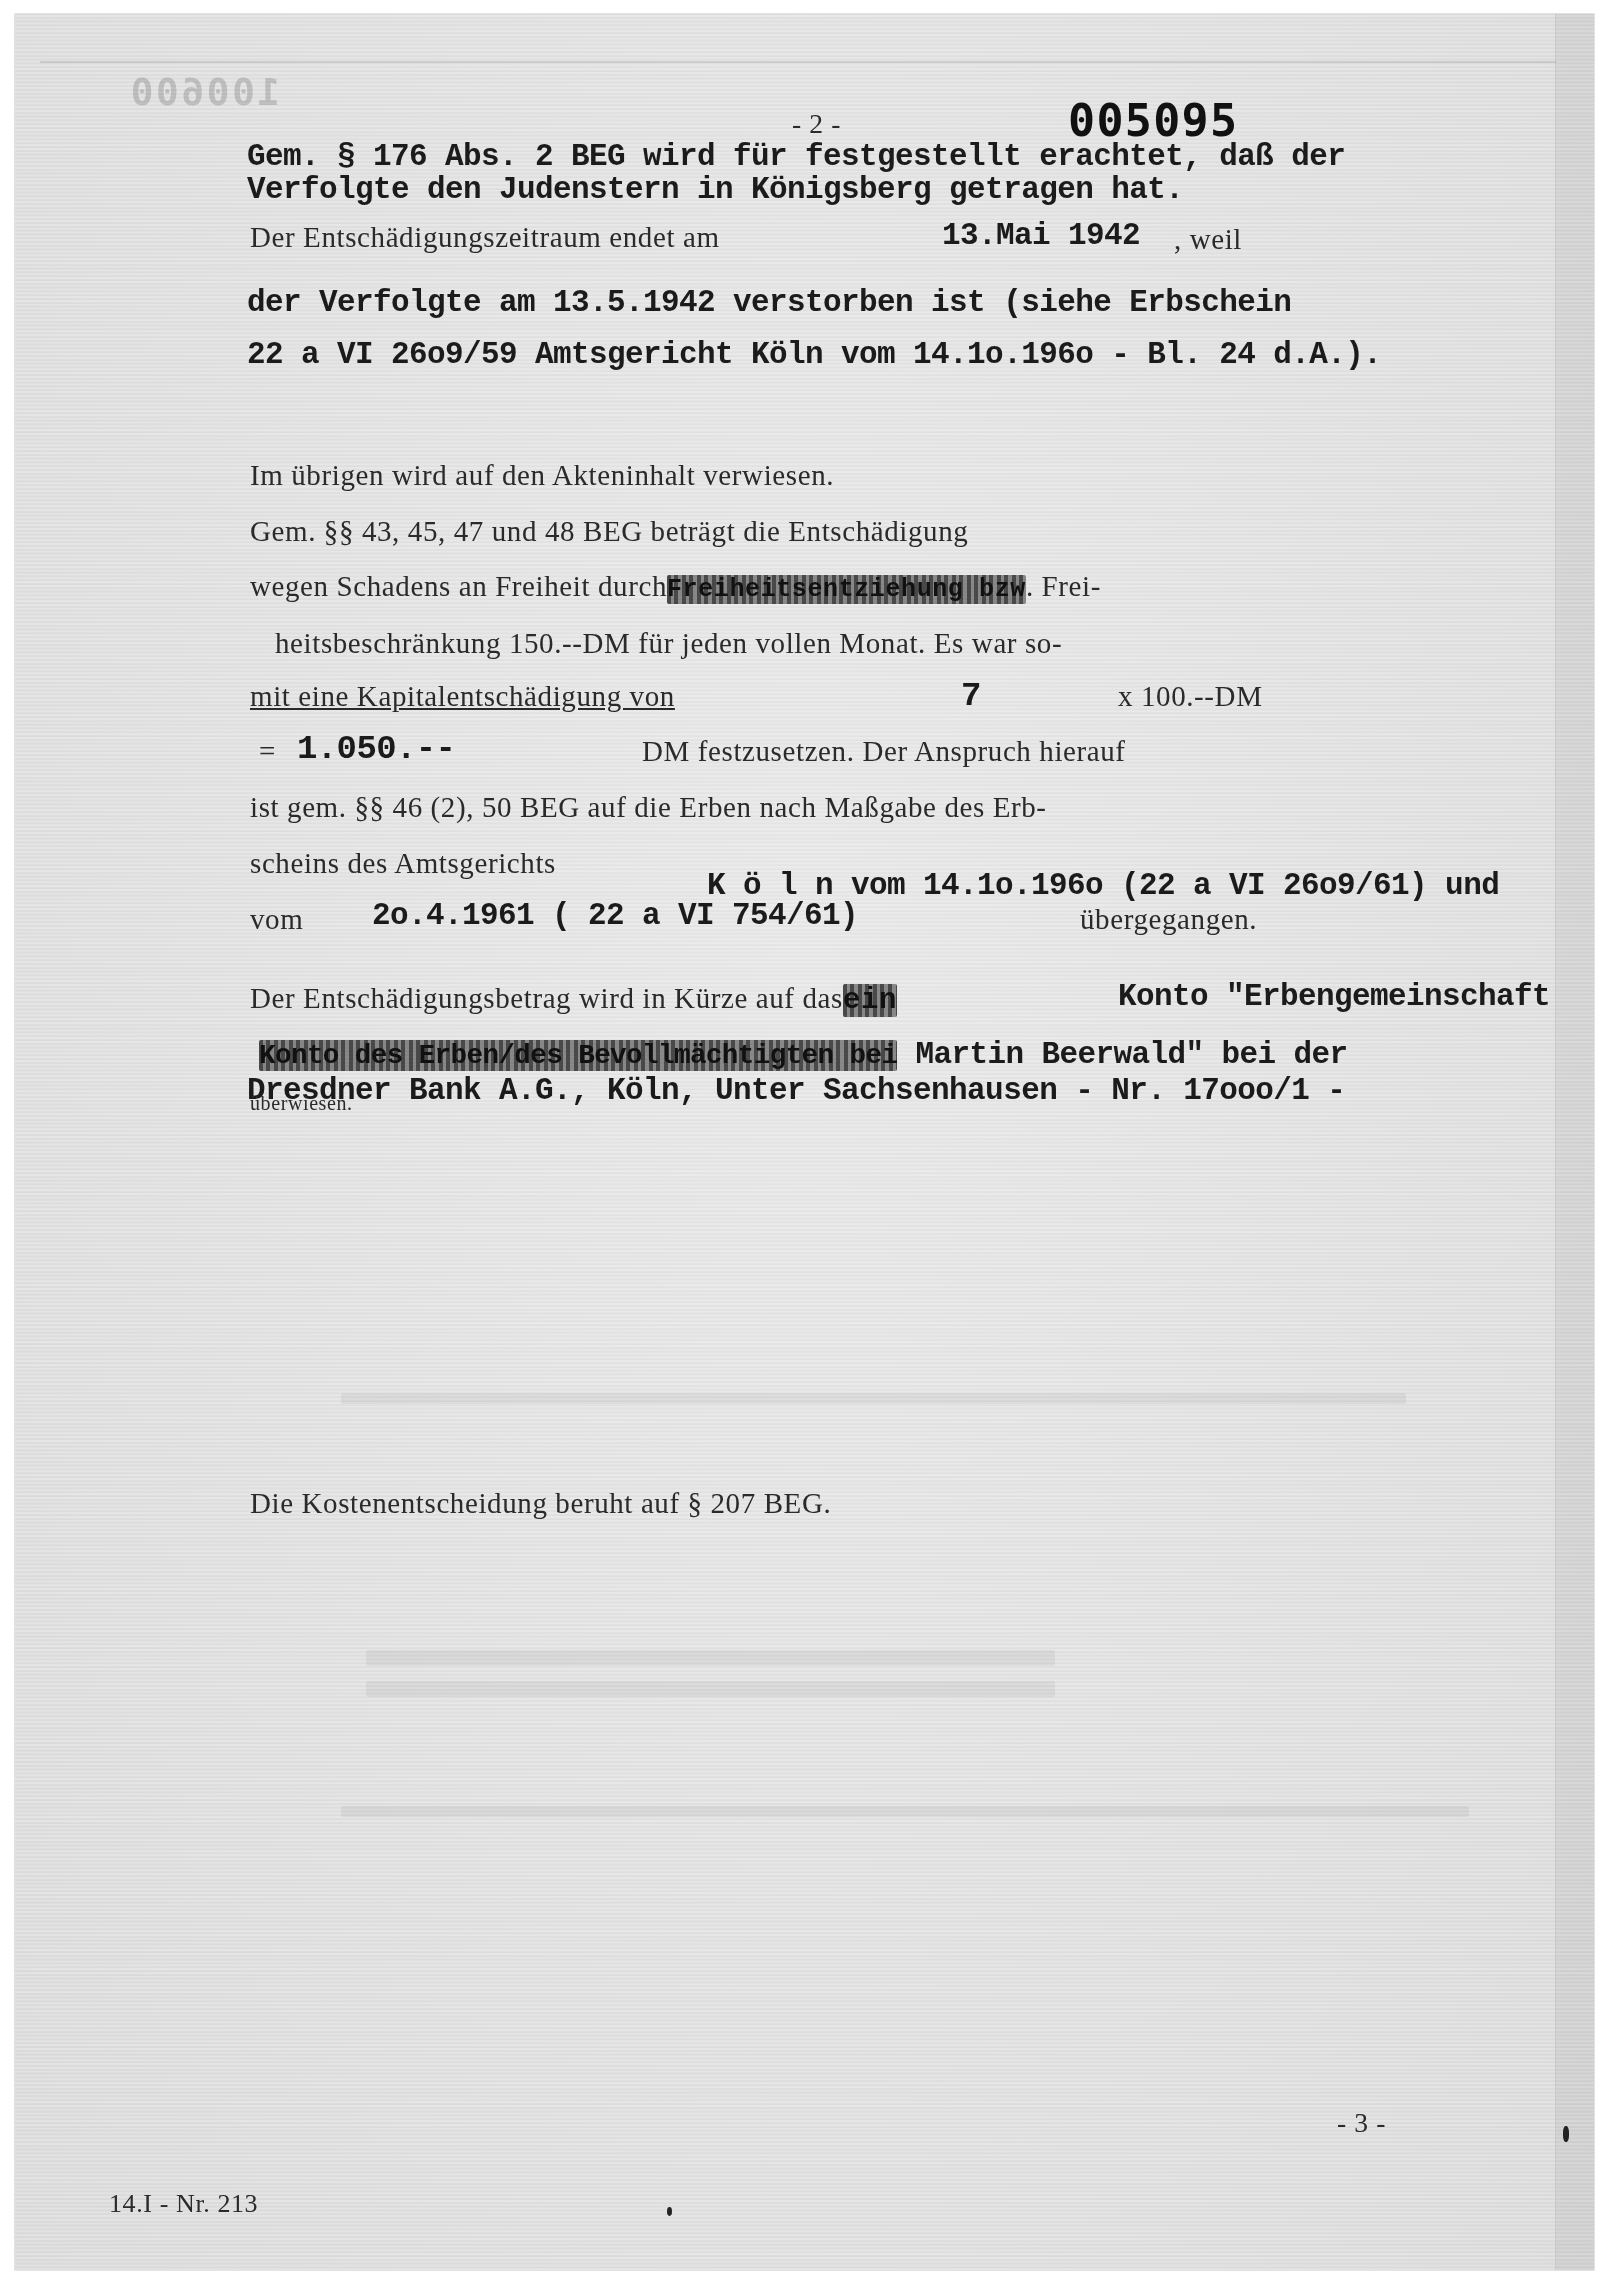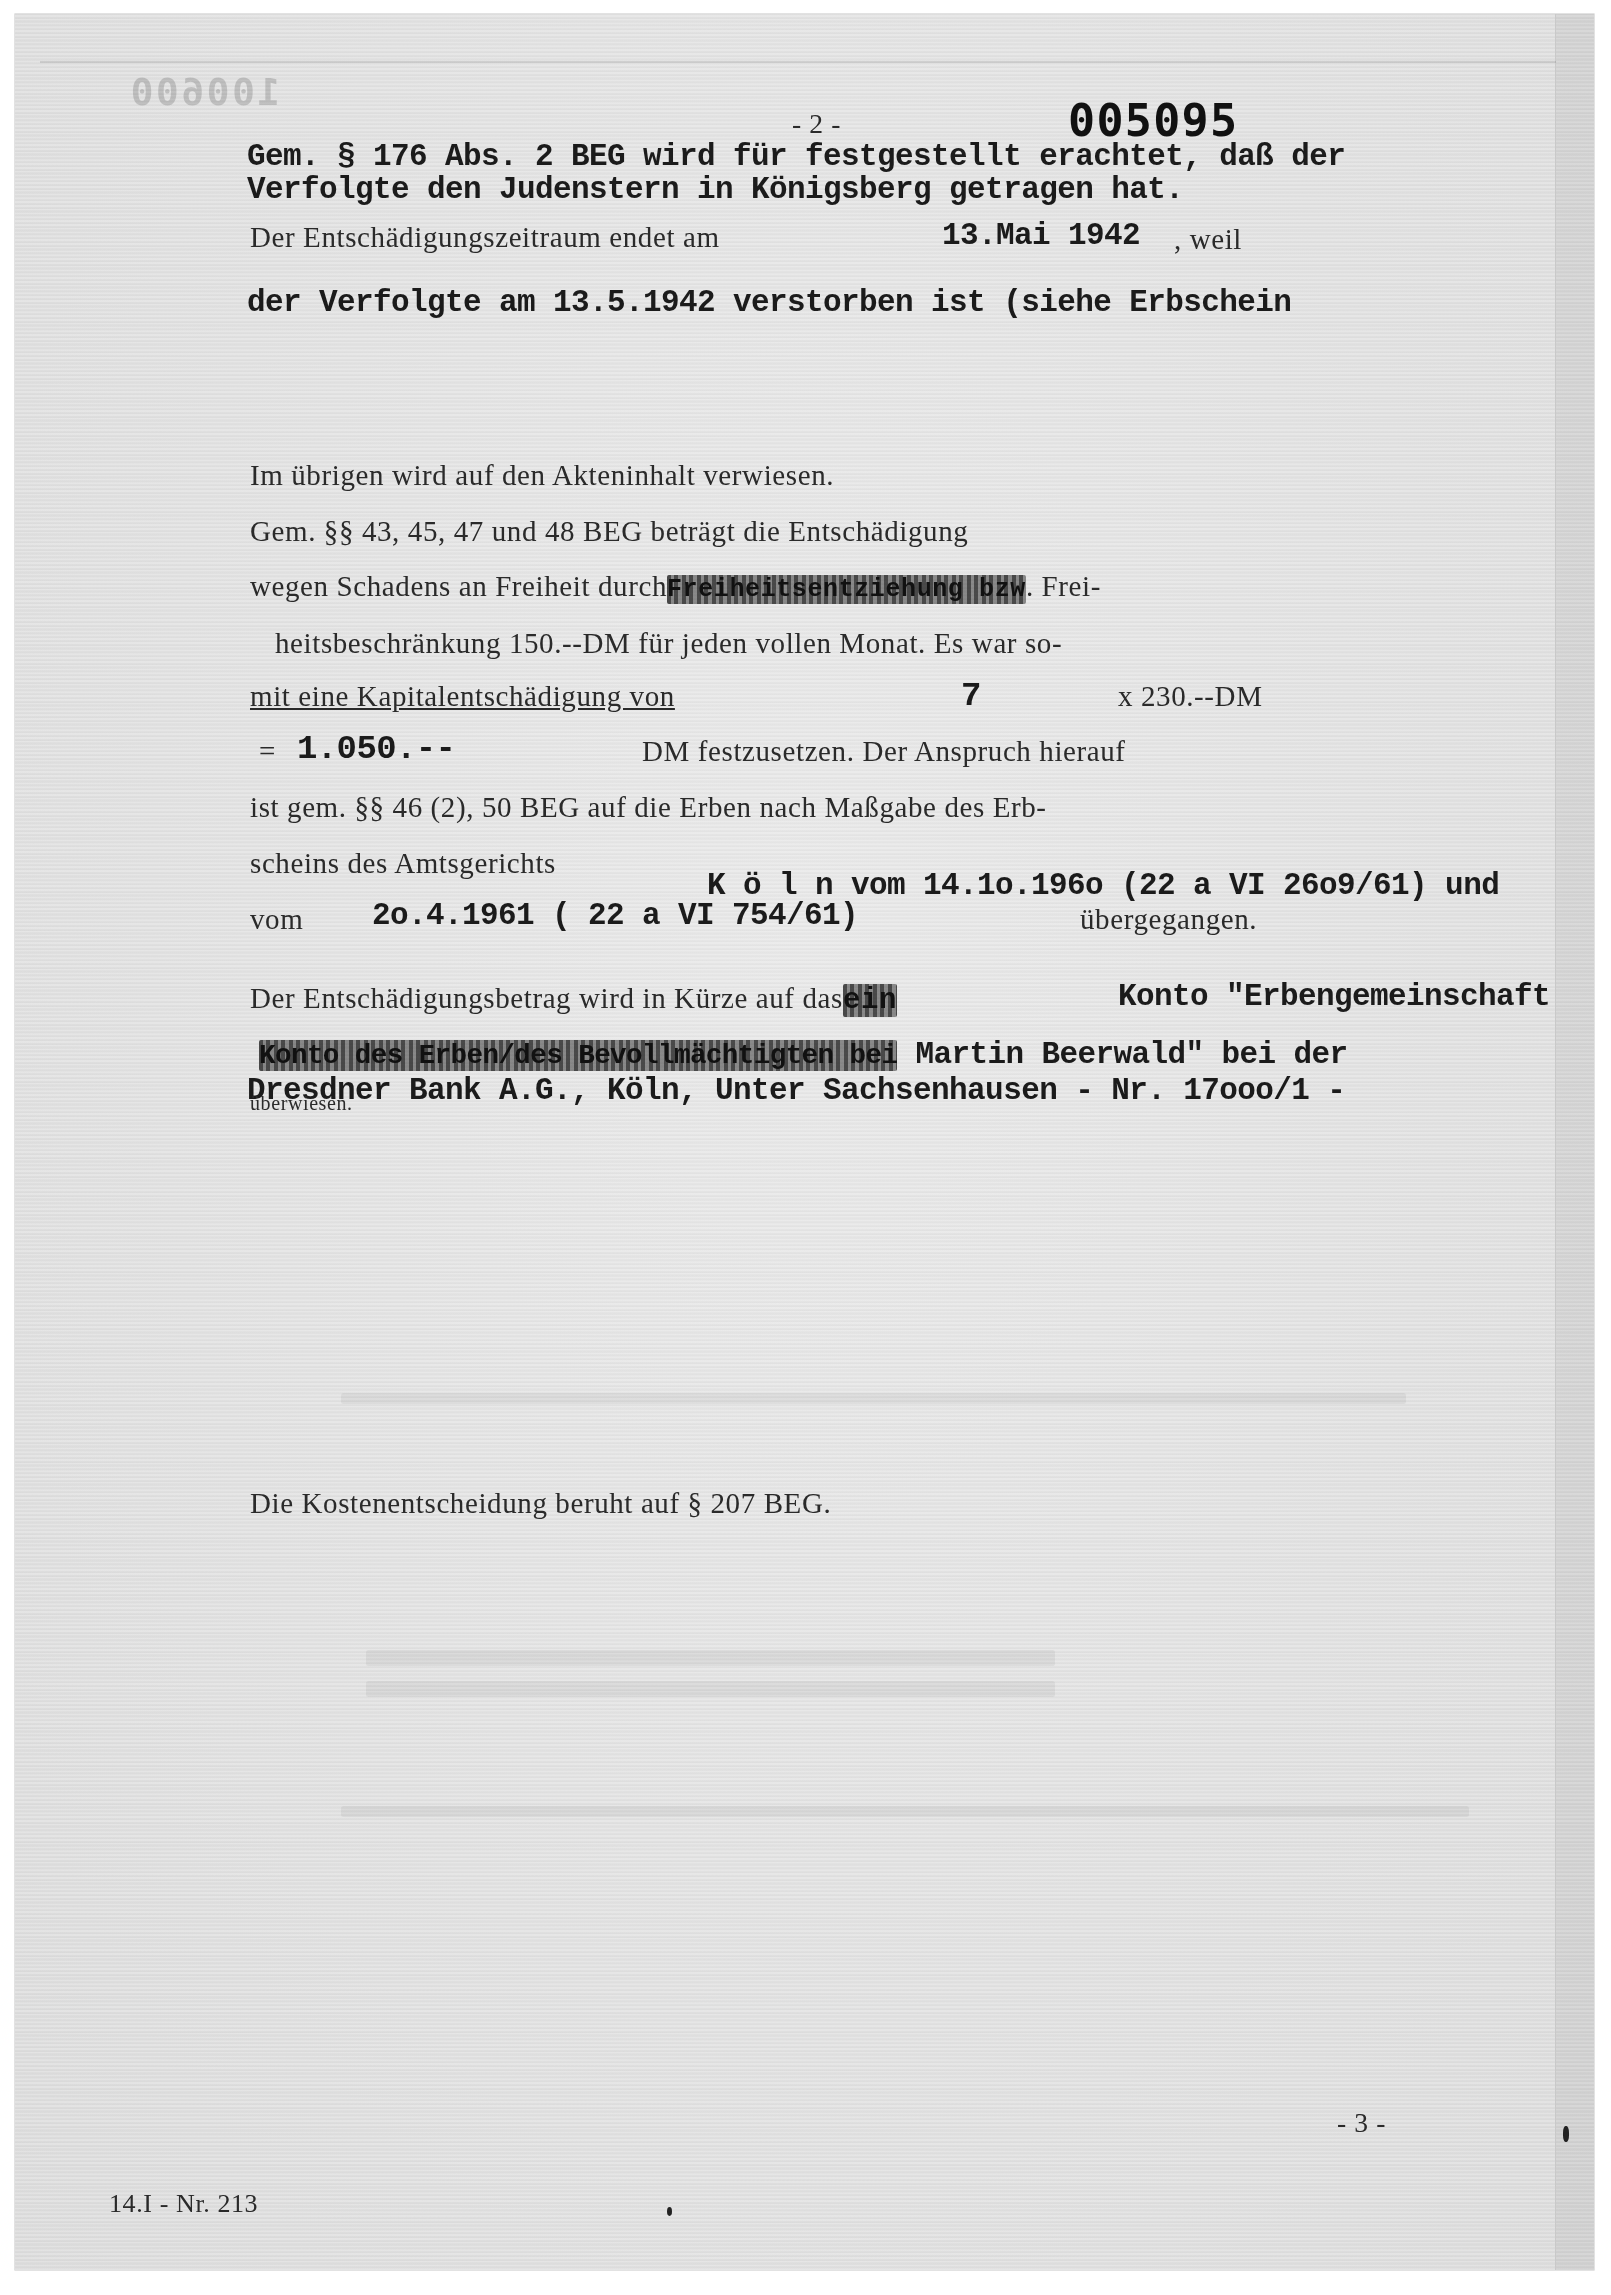--- a/index.html
+++ b/index.html
@@ -48,31 +48,32 @@
   <div class="tw doc-number" style="left:1053px;top:80px;">005095</div>
 
   <div class="tw" style="left:232px;top:125px;">Gem. § 176 Abs. 2 BEG wird für festgestellt erachtet, daß der</div>
   <div class="tw" style="left:232px;top:158px;">Verfolgte den Judenstern in Königsberg getragen hat.</div>
 
   <div class="rm" style="left:235px;top:207px;">Der Entschädigungszeitraum endet am</div>
   <div class="tw" style="left:927px;top:204px;">13.Mai 1942</div>
   <div class="rm" style="left:1159px;top:209px;">, weil</div>
 
   <div class="tw" style="left:232px;top:271px;">der Verfolgte am 13.5.1942 verstorben ist (siehe Erbschein</div>
+  <div class="tw" style="left:232px;top:323px;">22 a VI 26o9/59 Amtsgericht Köln vom 14.1o.196o - Bl. 24 d.A.).</div>
 
   <div class="rm" style="left:235px;top:445px;">Im übrigen wird auf den Akteninhalt verwiesen.</div>
 
   <div class="rm" style="left:235px;top:501px;">Gem. §§ 43, 45, 47 und 48 BEG beträgt die Entschädigung</div>
   <div class="rm" style="left:235px;top:556px;">
     <span>wegen Schadens an Freiheit durch</span><span class="strike" style="font-size:25px;">Freiheitsentziehung bzw</span><span>. Frei-</span>
   </div>
   <div class="rm" style="left:235px;top:613px;margin-left:25px;">heitsbeschränkung 150.--DM für jeden vollen Monat. Es war so-</div>
   <div class="rm" style="left:235px;top:666px;text-decoration:underline;">mit eine Kapitalentschädigung von</div>
   <div class="tw" style="left:946px;top:663px;font-size:34px;">7</div>
-  <div class="rm" style="left:1103px;top:666px;">x 230.--DM</div>
+  <div class="rm" style="left:1103px;top:666px;">x 100.--DM</div>
 
   <div class="rm" style="left:244px;top:721px;">=</div>
   <div class="tw" style="left:282px;top:716px;font-size:34px;">1.050.--</div>
   <div class="rm" style="left:627px;top:721px;">DM festzusetzen. Der Anspruch hierauf</div>
 
   <div class="rm" style="left:235px;top:777px;">ist gem. §§ 46 (2), 50 BEG auf die Erben nach Maßgabe des Erb-</div>
   <div class="rm" style="left:235px;top:833px;">scheins des Amtsgerichts</div>
   <div class="tw" style="left:692px;top:830px;margin-top:24px;">K ö l n vom 14.1o.196o (22 a VI 26o9/61) und</div>
   <div class="rm" style="left:235px;top:889px;">vom</div>
   <div class="tw" style="left:357px;top:884px;">2o.4.1961 ( 22 a VI 754/61)</div>

